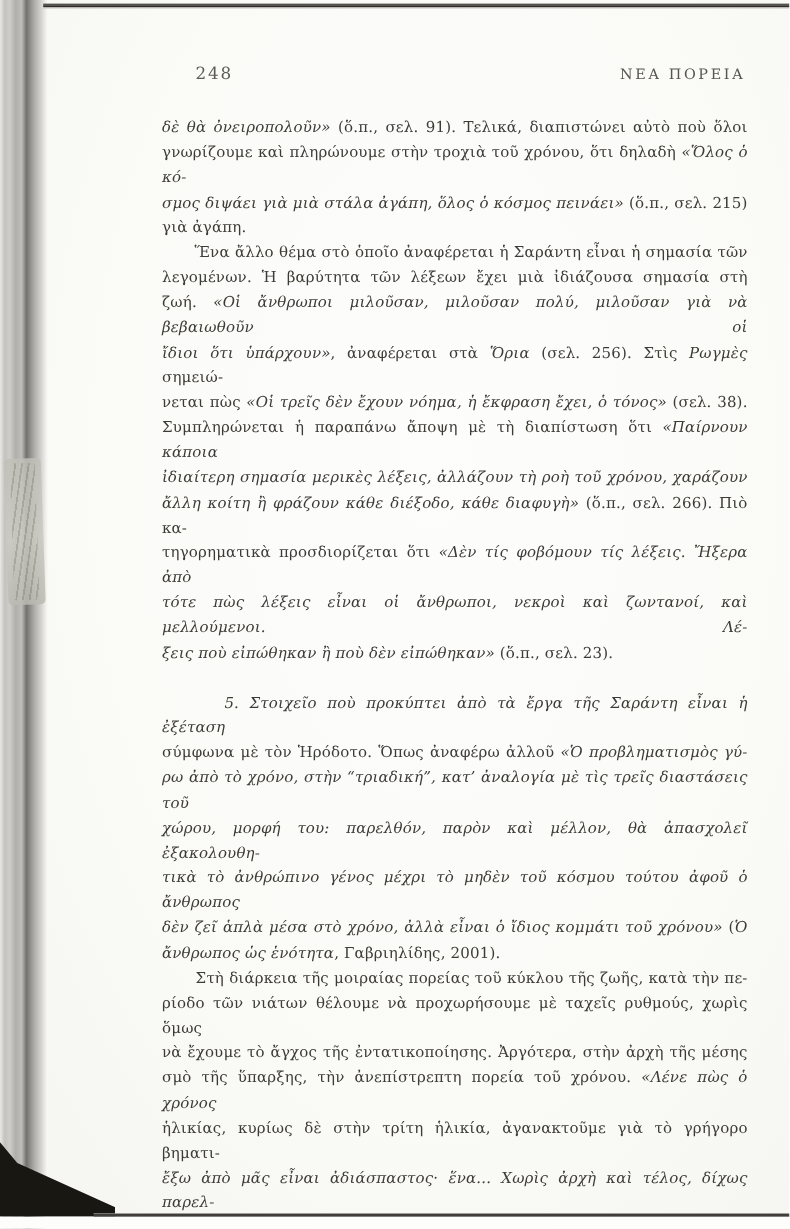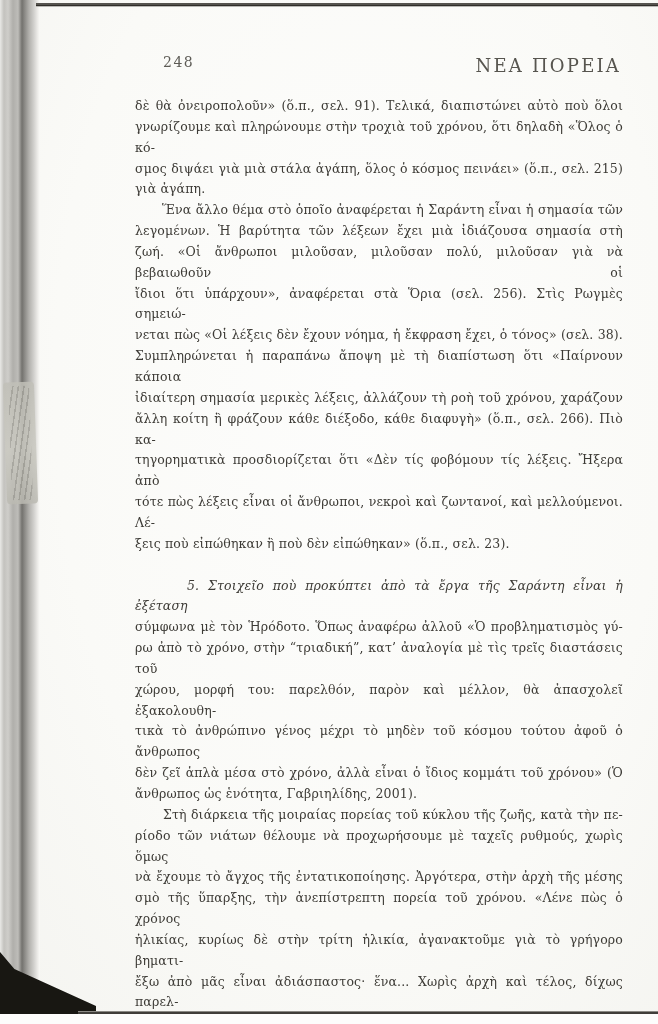--- a/index.html
+++ b/index.html
@@ -40,32 +40,32 @@
   .corner-shadow{
     position:absolute;left:0;top:948px;width:96px;height:66px;background:#181712;
     clip-path:polygon(0 6%, 15% 32%, 100% 88%, 100% 100%, 0 100%);
   }
   .page-num{
     position:absolute;left:163px;top:54px;
     font-size:14px;letter-spacing:1.5px;color:#5d5b55;
   }
   .running-head{
     position:absolute;right:37px;top:55px;
-    font-size:18px;letter-spacing:2.2px;color:#57554f;
+    font-size:12px;letter-spacing:2.2px;color:#57554f;
   }
   .text-block{
     position:absolute;left:135px;top:96px;width:488px;
     font-size:12.5px;line-height:20.85px;color:#3d3b36;
     letter-spacing:.15px;
   }
   .para{margin:0;}
   .para.space-before{margin-top:21px;}
   .line{text-align:justify;text-align-last:justify;}
   .line.no-just{text-align-last:left;}
-  .it{}
+  .it{font-style:italic;}
 </style>
 </head>
 <body>
 
 <div class="sheet">
   <div class="spine"></div>
   <div class="spine-label"></div>
   <div class="top-edge"></div>
 
   <div class="page-num">248</div>
@@ -76,21 +76,21 @@
         <div class="line"><span class="it">δὲ θὰ ὀνειροπολοῦν»</span><span class="rm"> (ὅ.π., σελ. 91). Τελικά, διαπιστώνει αὐτὸ ποὺ ὅλοι</span></div>
         <div class="line"><span class="rm">γνωρίζουμε καὶ πληρώνουμε στὴν τροχιὰ τοῦ χρόνου, ὅτι δηλαδὴ </span><span class="it">«Ὅλος ὁ κό-</span></div>
         <div class="line"><span class="it">σμος διψάει γιὰ μιὰ στάλα ἀγάπη, ὅλος ὁ κόσμος πεινάει»</span><span class="rm"> (ὅ.π., σελ. 215)</span></div>
         <div class="line no-just"><span class="rm">γιὰ ἀγάπη.</span></div>
       </div>
       <div class="para">
         <div class="line" style="text-indent: 27px;"><span class="rm">Ἕνα ἄλλο θέμα στὸ ὁποῖο ἀναφέρεται ἡ Σαράντη εἶναι ἡ σημασία τῶν</span></div>
         <div class="line"><span class="rm">λεγομένων. Ἡ βαρύτητα τῶν λέξεων ἔχει μιὰ ἰδιάζουσα σημασία στὴ</span></div>
         <div class="line"><span class="rm">ζωή. </span><span class="it">«Οἱ ἄνθρωποι μιλοῦσαν, μιλοῦσαν πολύ, μιλοῦσαν γιὰ νὰ βεβαιωθοῦν οἱ</span></div>
         <div class="line"><span class="it">ἴδιοι ὅτι ὑπάρχουν»</span><span class="rm">, ἀναφέρεται στὰ </span><span class="it">Ὅρια</span><span class="rm"> (σελ. 256). Στὶς </span><span class="it">Ρωγμὲς</span><span class="rm"> σημειώ-</span></div>
-        <div class="line"><span class="rm">νεται πὼς </span><span class="it">«Οἱ λέξεις δὲν ἔχουν νόημα, ἡ ἔκφραση ἔχει, ὁ τόνος»</span><span class="rm"> (σελ. 38).</span></div>
+        <div class="line"><span class="rm">νεται πὼς </span><span class="it">«Οἱ τρεῖς δὲν ἔχουν νόημα, ἡ ἔκφραση ἔχει, ὁ τόνος»</span><span class="rm"> (σελ. 38).</span></div>
         <div class="line"><span class="rm">Συμπληρώνεται ἡ παραπάνω ἄποψη μὲ τὴ διαπίστωση ὅτι </span><span class="it">«Παίρνουν κάποια</span></div>
         <div class="line"><span class="it">ἰδιαίτερη σημασία μερικὲς λέξεις, ἀλλάζουν τὴ ροὴ τοῦ χρόνου, χαράζουν</span></div>
         <div class="line"><span class="it">ἄλλη κοίτη ἢ φράζουν κάθε διέξοδο, κάθε διαφυγὴ»</span><span class="rm"> (ὅ.π., σελ. 266). Πιὸ κα-</span></div>
         <div class="line"><span class="rm">τηγορηματικὰ προσδιορίζεται ὅτι </span><span class="it">«Δὲν τίς φοβόμουν τίς λέξεις. Ἤξερα ἀπὸ</span></div>
         <div class="line"><span class="it">τότε πὼς λέξεις εἶναι οἱ ἄνθρωποι, νεκροὶ καὶ ζωντανοί, καὶ μελλούμενοι. Λέ-</span></div>
         <div class="line no-just"><span class="it">ξεις ποὺ εἰπώθηκαν ἢ ποὺ δὲν εἰπώθηκαν»</span><span class="rm"> (ὅ.π., σελ. 23).</span></div>
       </div>
       <div class="para space-before">
         <div class="line" style="text-indent: 52px; font-style: italic;"><span class="rm">5. Στοιχεῖο ποὺ προκύπτει ἀπὸ τὰ ἔργα τῆς Σαράντη εἶναι ἡ ἐξέταση</span></div>
         <div class="line"><span class="rm">σύμφωνα μὲ τὸν Ἡρόδοτο. Ὅπως ἀναφέρω ἀλλοῦ </span><span class="it">«Ὁ προβληματισμὸς γύ-</span></div>

